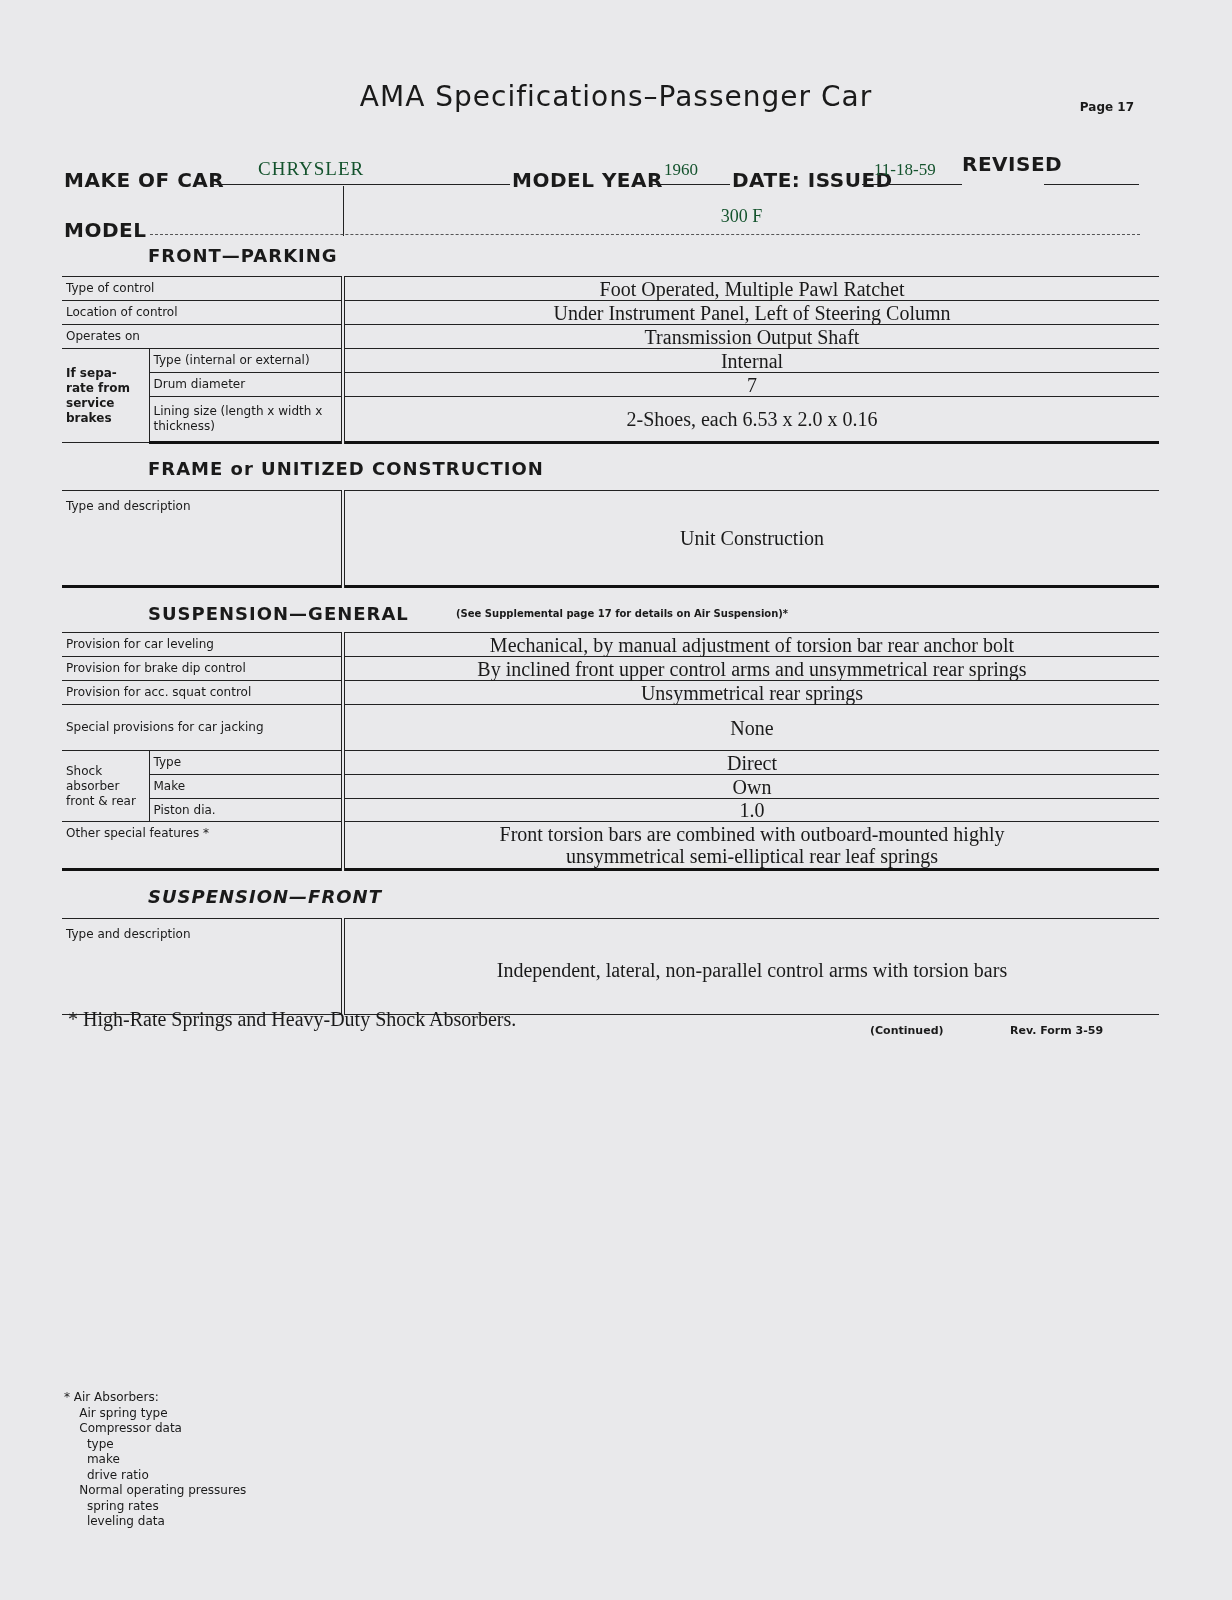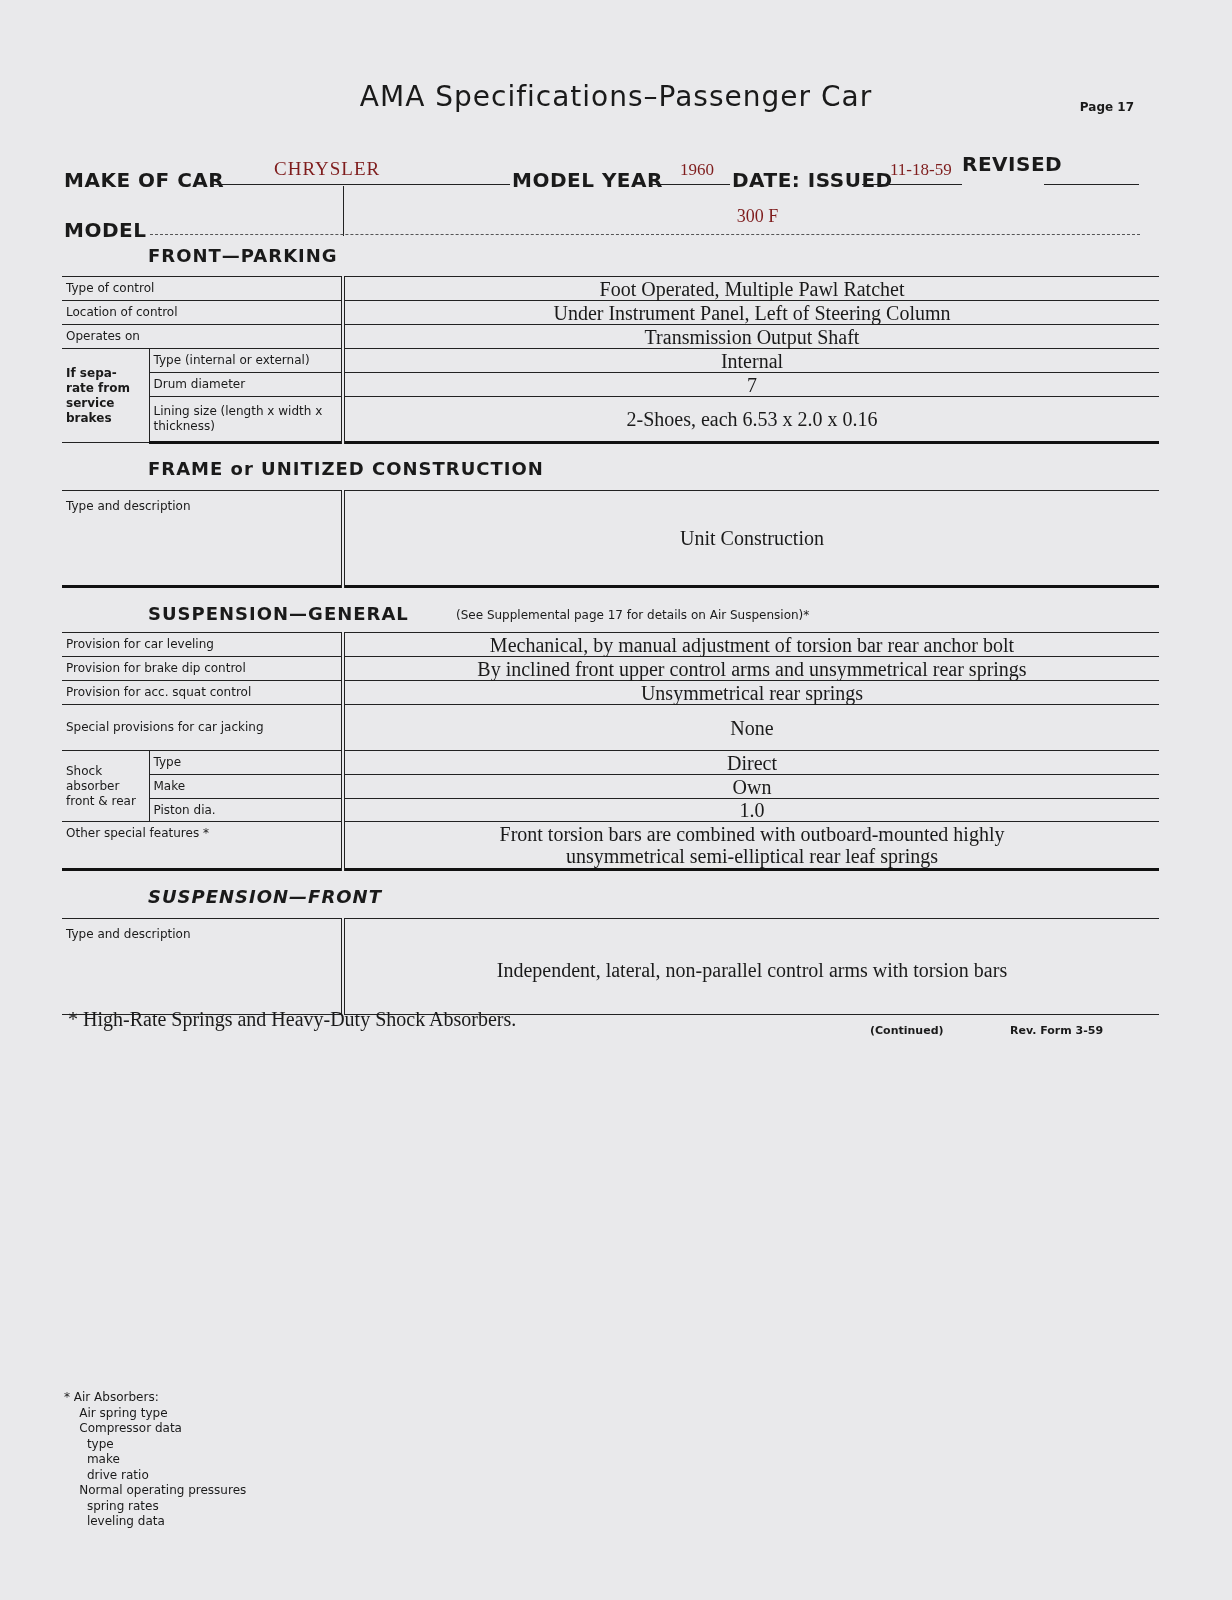--- a/index.html
+++ b/index.html
@@ -14,26 +14,26 @@
   .abs { position:absolute; }
 
   .title {
     left:0; width:1232px; top:80px; text-align:center;
     font-size:28px; letter-spacing:1px; font-weight:400;
   }
   .page-no { right:98px; top:100px; font-size:12px; font-weight:bold; }
 
   .hdr-label { font-size:20px; font-weight:bold; letter-spacing:0.5px; }
   .hdr-line { border-bottom:1.5px solid #222; height:0; }
-  .typed { font-family:"Liberation Serif","DejaVu Serif",serif; font-size:19px; color:#7f1d1d;margin-left:16px; }
+  .typed { font-family:"Liberation Serif","DejaVu Serif",serif; font-size:19px; color:#14532d; }
 
   .section-title {
     font-size:18px; font-weight:bold; letter-spacing:1px;
   }
-  .section-note { font-size:12px; font-weight:normal; }
+  .section-note { font-size:10px; font-weight:bold; }
 
   table.spec {
     position:absolute; left:62px; width:1097px;
     border-collapse:collapse;
     table-layout:fixed;
   }
   table.spec td {
     border-top:1.5px solid #222;
     border-bottom:1.5px solid #222;
     padding:0 4px;

